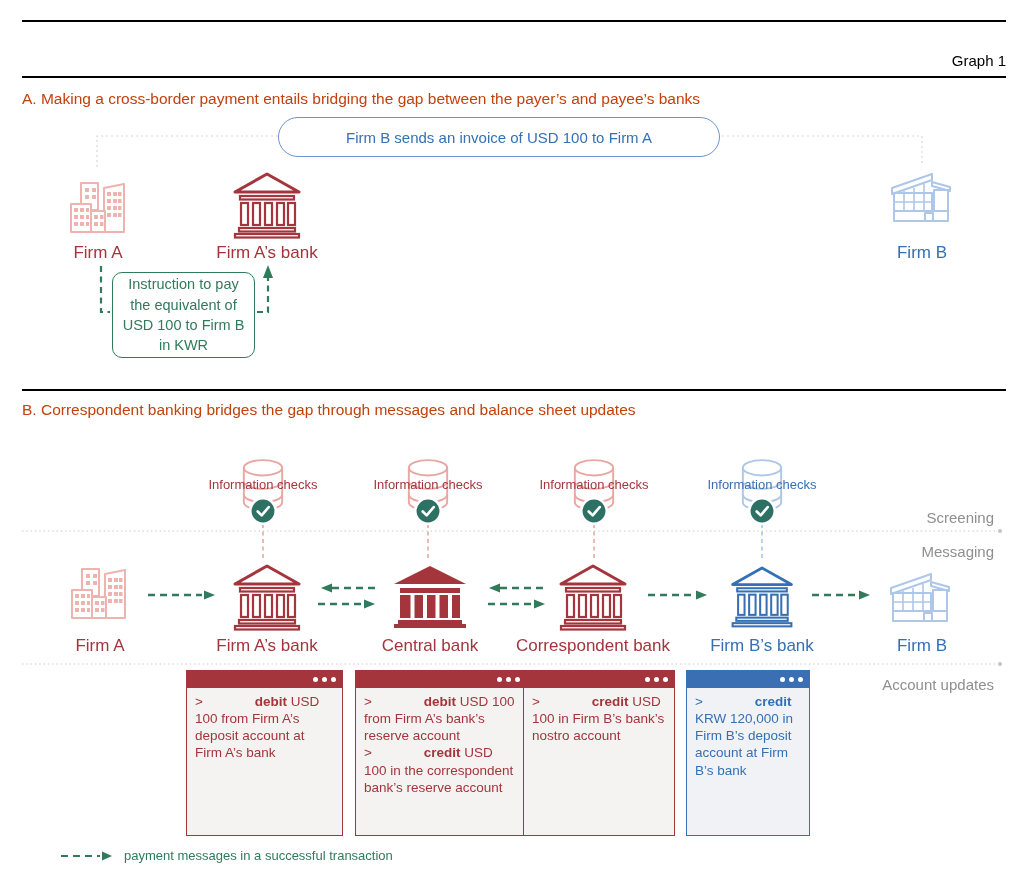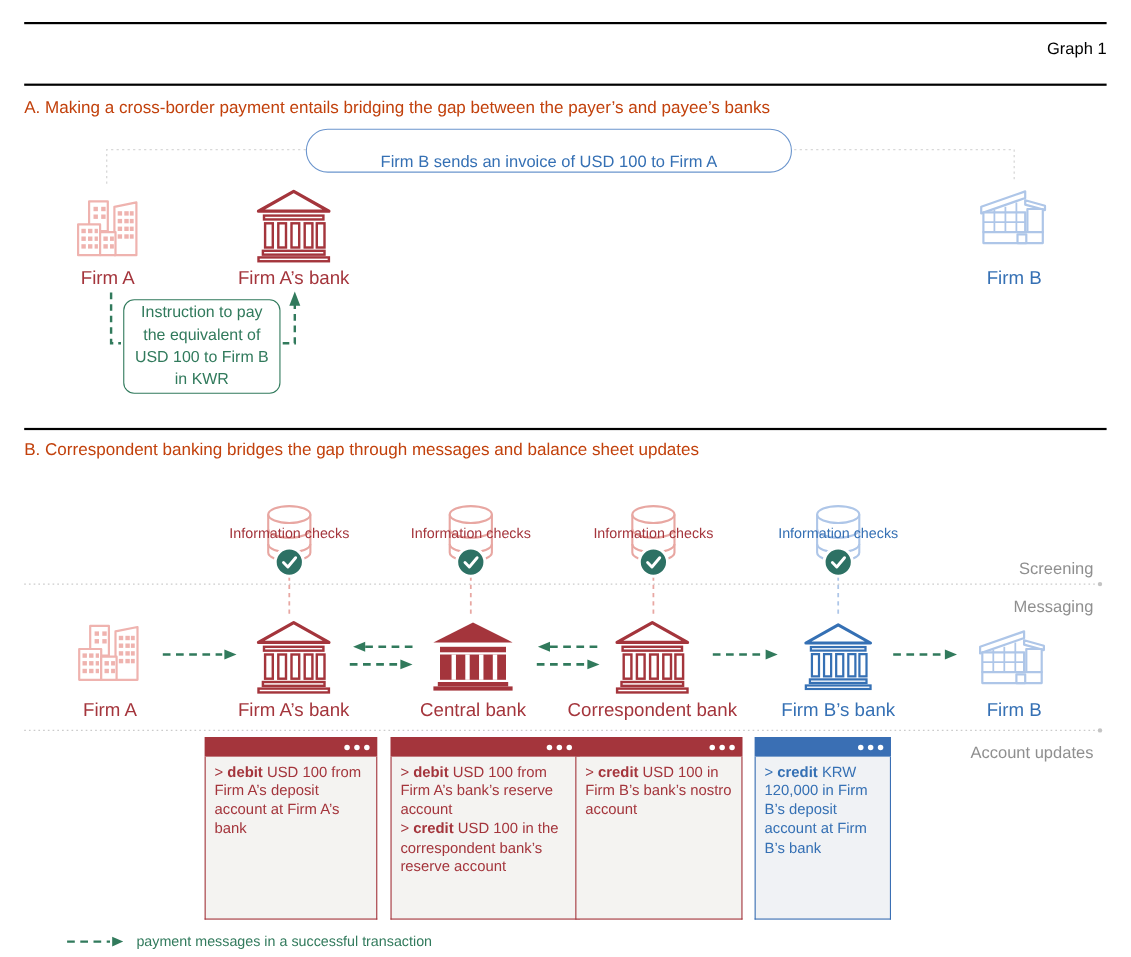--- a/index.html
+++ b/index.html
@@ -3,26 +3,26 @@
 <meta charset="utf-8">
 <style>
   html,body{margin:0;padding:0;background:#fff;}
   #canvas{
     position:relative;width:1028px;height:870px;background:#fff;overflow:hidden;
     font-family:"Liberation Sans","DejaVu Sans",sans-serif;color:#1a1a1a;
   }
   .abs{position:absolute;}
   .rule{position:absolute;left:22px;width:984px;background:#000;}
   .title{position:absolute;left:22px;top:30px;font-size:20px;color:#000;}
-  .graph-label{position:absolute;right:22px;top:36px;font-size:15px;color:#000;}
+  .graph-label{position:absolute;right:22px;top:52px;font-size:15px;color:#000;}
   .panel-heading{position:absolute;left:22px;font-size:15.5px;color:#c2410c;}
   .callout-blue{
     position:absolute;left:278px;top:117px;width:440px;height:38px;
     border:1.4px solid #6b95cd;border-radius:20px;background:#fff;
-    display:flex;align-items:flex-end;justify-content:center;
+    display:flex;align-items:center;justify-content:center;
     font-size:15px;color:#3570b4;z-index:4;
   }
   .callout-green{
     position:absolute;left:112px;top:272px;width:143px;height:86px;
     border:1.5px solid #317a5c;border-radius:10px;background:#fff;
     display:flex;align-items:center;justify-content:center;text-align:center;
     font-size:14.5px;line-height:1.4;color:#317a5c;padding:2px 6px;box-sizing:border-box;z-index:4;
   }
   .entity-label{position:absolute;text-align:center;font-size:17px;z-index:3;}
   .red{color:#a4353c;} .blue{color:#3570b4;}
@@ -30,21 +30,21 @@
   .info-label{position:absolute;text-align:center;font-size:13px;z-index:3;}
   .row-label{position:absolute;right:34px;font-size:15px;color:#8f8f8f;text-align:right;z-index:3;}
   .acct-box{position:absolute;top:670px;z-index:2;box-sizing:border-box;}
   .acct-head{height:18px;display:flex;align-items:center;justify-content:flex-end;gap:4px;padding-right:7px;}
   .acct-head .dot{width:5px;height:5px;border-radius:50%;background:#fff;}
   .acct-body{height:148px;box-sizing:border-box;padding:5px 8px;font-size:13.5px;line-height:1.27;background:#f4f3f1;}
   .acct-red .acct-head{background:#a4353c;}
   .acct-red .acct-body{border:1.4px solid #a4353c;border-top:none;color:#a4353c;}
   .acct-blue .acct-head{background:#3a6fb4;}
   .acct-blue .acct-body{border:1.4px solid #3a6fb4;border-top:none;color:#3570b4;background:#f0f2f5;}
-  .entry .b{font-weight:bold;}
+  .entry .b{font-weight:bold;margin-left:48px;}
   .legend-text{position:absolute;left:124px;top:848px;font-size:13px;color:#317a5c;z-index:3;}
   svg.overlay{position:absolute;left:0;top:0;z-index:1;pointer-events:none;}
   .hiddendefs{position:absolute;width:0;height:0;overflow:hidden;}
 </style>
 </head>
 <body>
 
 <svg class="hiddendefs" aria-hidden="true">
   <defs>
     <symbol id="sym-buildings" viewBox="0 0 62 58">

